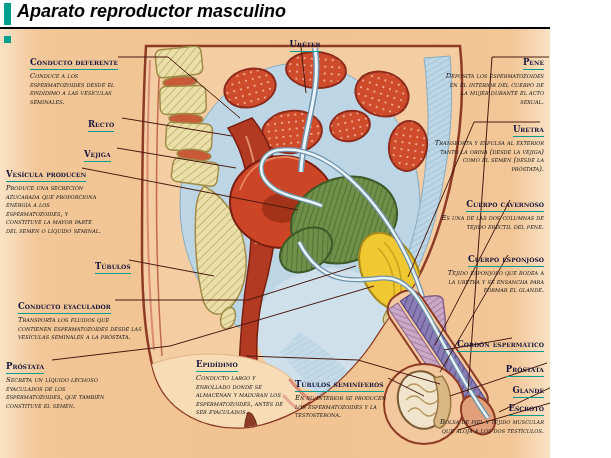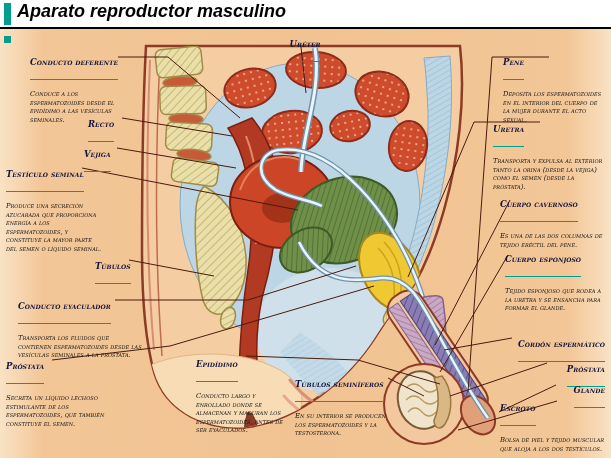--- a/index.html
+++ b/index.html
@@ -1,33 +1,33 @@
 <!DOCTYPE html>
 <html><head>
 <meta charset="utf-8">
 <style>
   * { margin:0; padding:0; box-sizing:border-box; }
   html,body { width:611px; height:458px; }
   body { font-family:"DejaVu Serif", serif; }
-  .canvas { position:relative; width:611px; height:458px; overflow:hidden;
+  .canvas { position:relative; width:550px; height:458px; overflow:hidden;
             background:linear-gradient(90deg,#F9E2C4 0%,#F3C697 7%,#F1C392 50%,#F3C697 93%,#F9E2C4 100%); }
   .header { position:absolute; top:0; left:0; width:611px; height:29px; background:#ffffff;
             border-bottom:2px solid #000; z-index:6; }
   .header-bar { position:absolute; left:4px; top:3px; width:7px; height:22px; background:#009E8F; }
   .header-title { position:absolute; left:17px; top:1px; font-family:"Liberation Sans",sans-serif;
             font-weight:bold; font-style:italic; font-size:18px; color:#000; white-space:nowrap; }
   .teal-chip { position:absolute; left:4px; top:36px; width:7px; height:7px; background:#009E8F; z-index:5; }
   svg.art { position:absolute; left:0; top:0; z-index:1; }
   .label { position:absolute; z-index:3; }
-  .right { }
+  .right { text-align:right; }
   .center { text-align:center; }
-  .lbl-title { display:inline-block; font-size:8.5px; font-weight:bold; font-style:italic;
+  .lbl-title { display:inline-block; font-size:8.5px; font-weight:bold; 
             font-variant:small-caps; color:#14143C; border-bottom:1.5px solid #009E8F;
-            padding-bottom:12px; line-height:1.1; }
-  .lbl-desc { margin-top:10px; font-size:6.8px; font-style:italic; font-variant:small-caps;
+            padding-bottom:2px; line-height:1.1; }
+  .lbl-desc { margin-top:2px; font-size:6.8px; font-style:italic; font-variant:small-caps;
             color:#141414; line-height:1.25; }
 </style>
 </head>
 <body>
 
 <div class="canvas">
 
   <svg class="art" width="611" height="458" viewBox="0 0 611 458">
     <defs>
       <pattern id="hatch" width="6" height="6" patternUnits="userSpaceOnUse" patternTransform="rotate(45)">
@@ -211,36 +211,36 @@
 
   <div class="label" style="left:88px; top:112px">
     <span class="lbl-title">Recto</span>
   </div>
 
   <div class="label" style="left:84px; top:142px">
     <span class="lbl-title">Vejiga</span>
   </div>
 
   <div class="label" style="left:6px; top:162px; width:96px">
-    <span class="lbl-title">Testículo seminal</span>
+    <span class="lbl-title">Vesícula producen</span>
     <div class="lbl-desc">Produce una secreción azucarada que proporciona energía a los espermatozoides, y constituye la mayor parte del semen o líquido seminal.</div>
   </div>
 
   <div class="label" style="left:95px; top:254px">
     <span class="lbl-title">Túbulos</span>
   </div>
 
   <div class="label" style="left:18px; top:294px; width:124px">
     <span class="lbl-title">Conducto eyaculador</span>
     <div class="lbl-desc">Transporta los fluidos que contienen espermatozoides desde las vesículas seminales a la próstata.</div>
   </div>
 
   <div class="label" style="left:6px; top:354px; width:112px">
     <span class="lbl-title">Próstata</span>
-    <div class="lbl-desc">Secreta un líquido lechoso estimulante de los espermatozoides, que también constituye el semen.</div>
+    <div class="lbl-desc">Secreta un líquido lechoso eyaculados de los espermatozoides, que también constituye el semen.</div>
   </div>
 
   <div class="label" style="left:295px; top:372px; width:100px">
     <span class="lbl-title">Túbulos seminíferos</span>
     <div class="lbl-desc">En su interior se producen los espermatozoides y la testosterona.</div>
   </div>
 
   <div class="label" style="left:196px; top:352px; width:92px">
     <span class="lbl-title">Epidídimo</span>
     <div class="lbl-desc">Conducto largo y enrollado donde se almacenan y maduran los espermatozoides, antes de ser eyaculados.</div>

